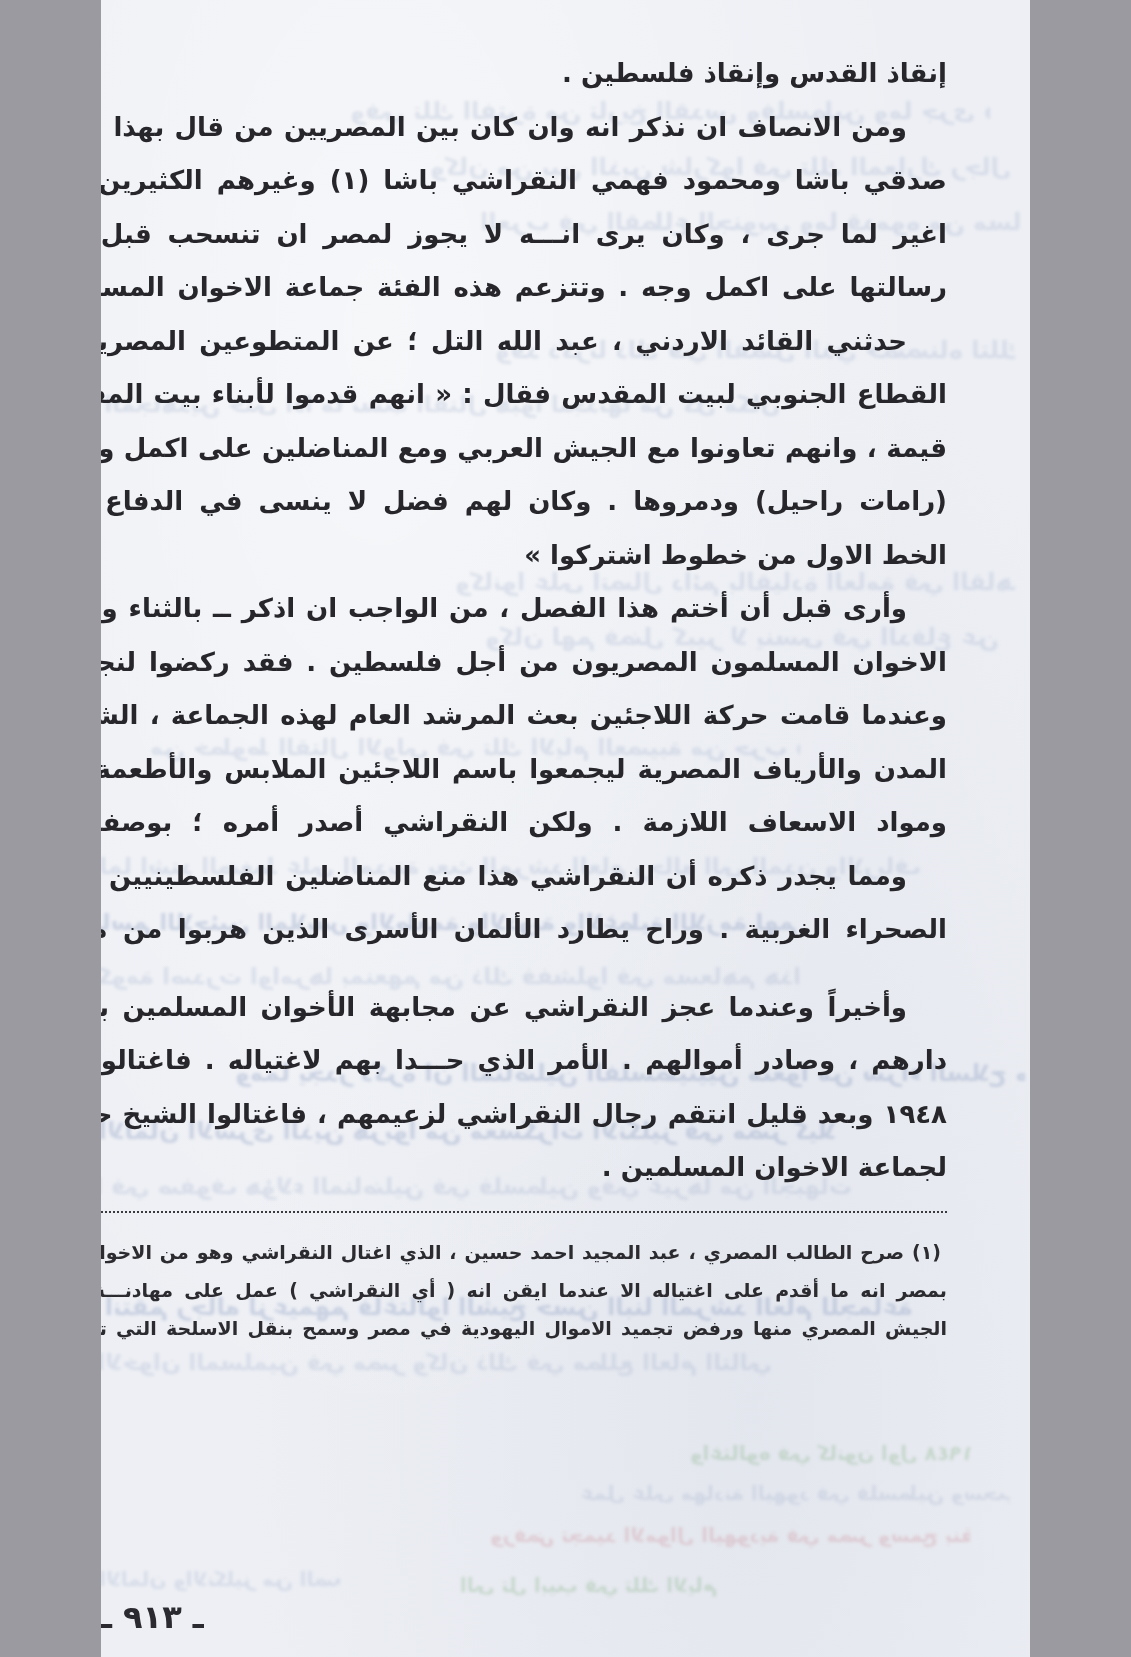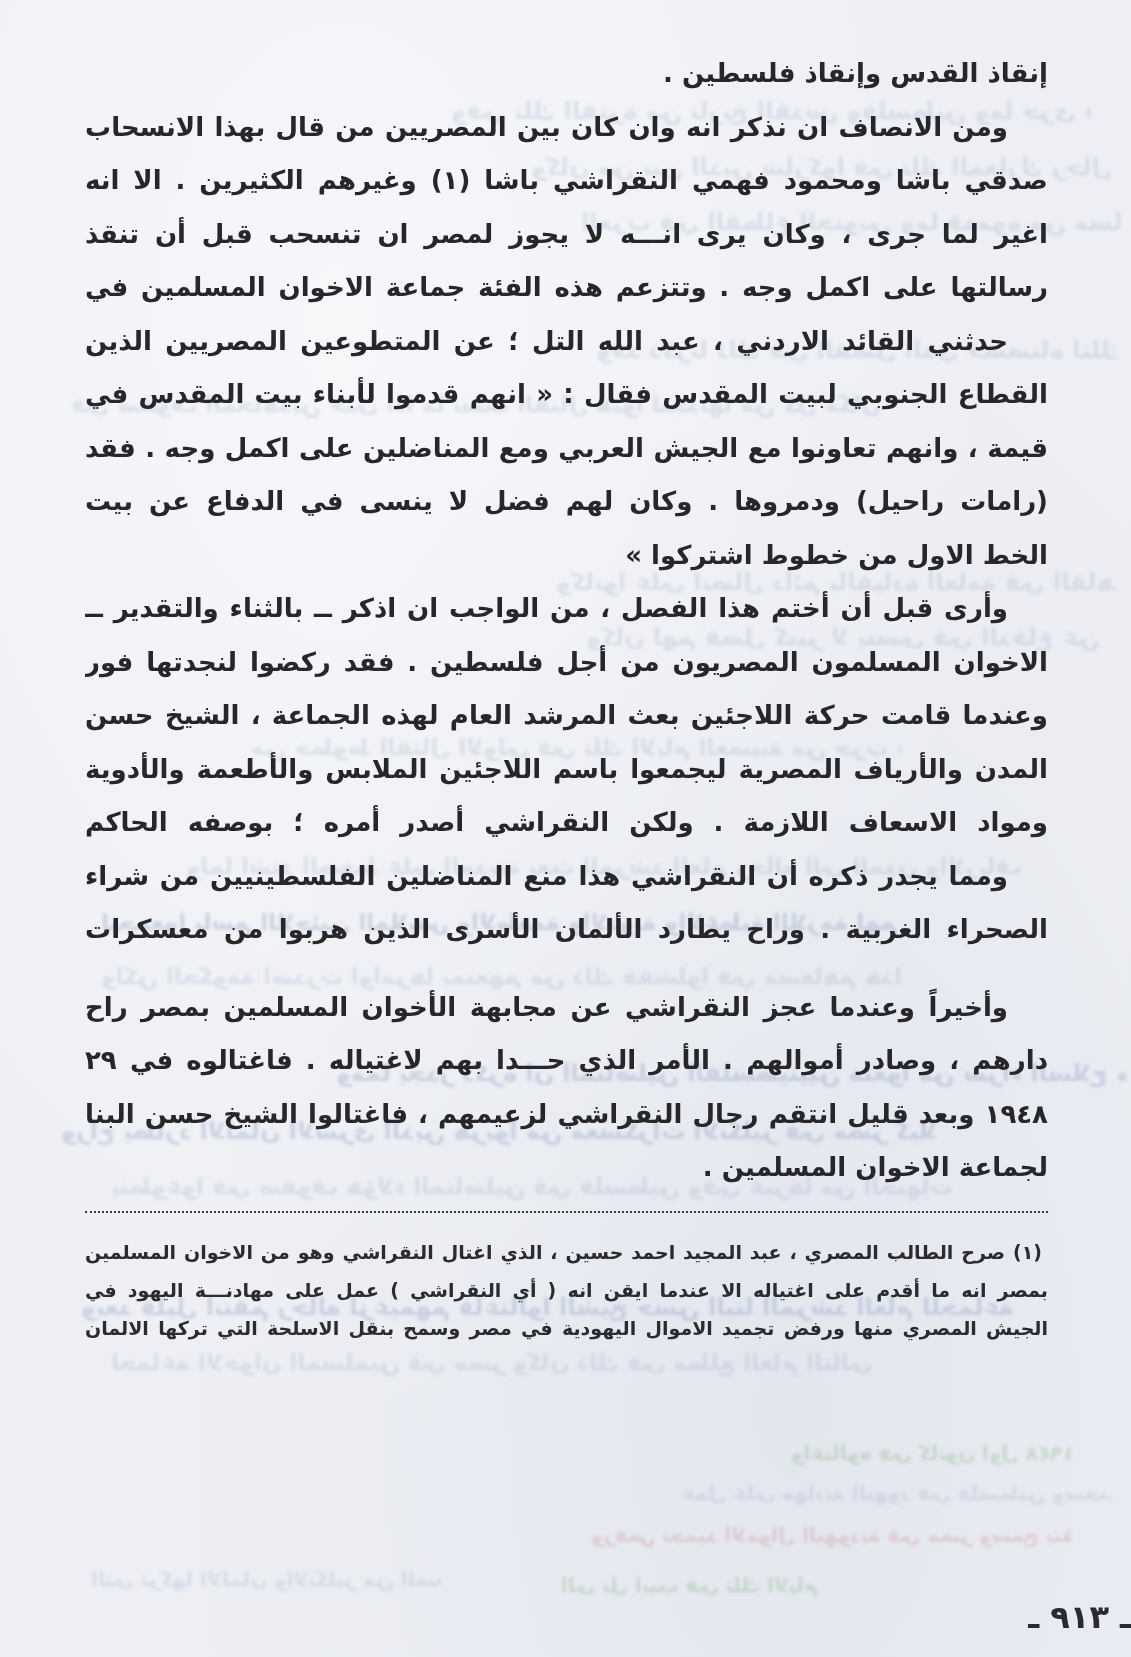--- a/index.html
+++ b/index.html
@@ -2,21 +2,21 @@
 <html lang="ar" dir="rtl"><head>
 <meta charset="utf-8">
 <style>
   html,body{margin:0;padding:0;}
   body{
     background:#9a9aa0;
     font-family:"DejaVu Sans", sans-serif;
   }
   .page{
     position:relative;
-    width:1131px;height:1657px;
+    width:929px;height:1657px;
     margin:0 auto;
     background:#edeff4;
     background-image:
       radial-gradient(ellipse at 30% 20%, rgba(255,255,255,.5), rgba(255,255,255,0) 60%),
       radial-gradient(ellipse at 70% 85%, rgba(208,214,226,.35), rgba(208,214,226,0) 55%);
     overflow:hidden;
     direction:rtl;
   }
   
   .ghost{
@@ -73,21 +73,21 @@
     overflow:hidden;
   }
   .fline.first{text-indent:6px;}
   .fline.end{
     text-align:right;text-align-last:right;
     padding-right:440px;
   }
   .page-number{
     position:absolute;
     top:1598px;left:0;right:0;
-    text-align:right;
+    text-align:left;
     font-size:32px;font-weight:700;color:#2a2a30;
     letter-spacing:4px;
   }
 </style>
 </head>
 <body>
 
 <div class="page">
 
   <div class="ghost g-blue2" style="top:96px;right:40px;width:640px;font-size:24px;">وفي تلك الفترة من تاريخ القدس وفلسطين وما جرى فيها من احداث جسام</div>

